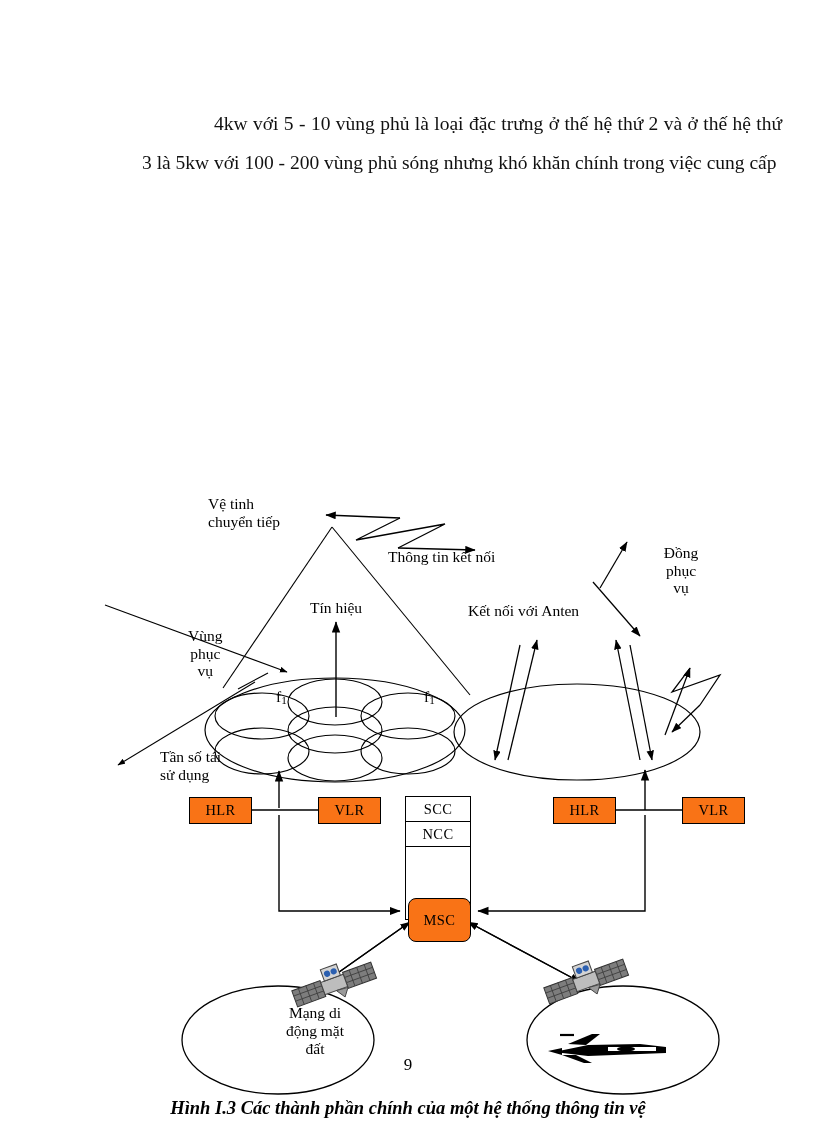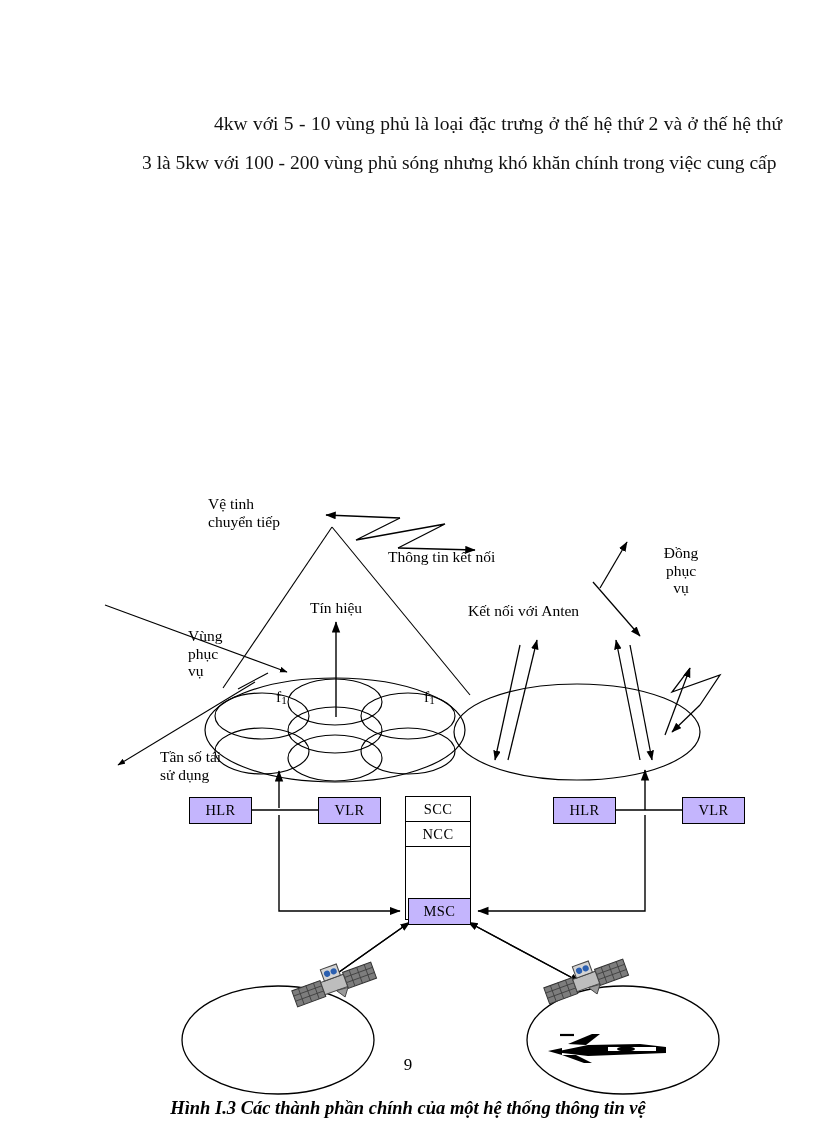--- a/index.html
+++ b/index.html
@@ -50,21 +50,21 @@
     font-family: "Liberation Serif", "DejaVu Serif", serif;
     font-size: 15.5px;
     line-height: 17.5px;
     color: #000;
     white-space: pre-line;
   }
 
   .box {
     position: absolute;
     border: 1.3px solid #000;
-    background: #c4b5fd;
+    background: #f97316;
     font-size: 14.5px;
     text-align: center;
     color: #000;
     box-sizing: border-box;
     display: flex;
     align-items: center;
     justify-content: center;
     letter-spacing: .4px;
   }
 
@@ -294,21 +294,21 @@
     <div class="fig-label" style="left:388px;top:78px;">Thông tin kết nối</div>
 
     <div class="fig-label" style="left:652px;top:58px;text-align:center;width:58px;margin-top:16px;">Đồng
 phục
 vụ</div>
 
     <div class="fig-label" style="left:310px;top:129px;">Tín hiệu</div>
 
     <div class="fig-label" style="left:468px;top:132px;">Kết nối với Anten</div>
 
-    <div class="fig-label" style="left:188px;top:157px;">Vùng
+    <div class="fig-label" style="left:188px;top:157px;text-align:center;">Vùng
 phục
 vụ</div>
 
     <div class="fig-label" style="left:160px;top:278px;">Tần số tái
 sử dụng</div>
 
     <div class="fig-label" style="left:276px;top:218px;"><span>f</span><span class="fsub">1</span></div>
 
     <div class="fig-label" style="left:424px;top:218px;"><span>f</span><span class="fsub">1</span></div>
 
@@ -319,22 +319,25 @@
     <div class="box" style="left:553px;top:327px;width:63px;height:27px;">HLR</div>
 
     <div class="box" style="left:682px;top:327px;width:63px;height:27px;">VLR</div>
 
     <div class="stackbox" style="left:405px;top:326px;">
       <div>SCC</div>
       <div>NCC</div>
       <div>BMC</div>
     </div>
 
-    <div class="box" style="left:408px;top:428px;width:63px;height:27px;">MSC</div>
-
+    <div class="box" style="left:408px;top:428px;width:63px;height:44px;border-radius:8px;">MSC</div>
+
+    <div class="ellipse-label" style="left:260px;top:534px;width:110px;">Mạng di
+động mặt
+đất</div>
 
   </div>
 
   <div id="pagenum">9</div>
 
   <div id="caption">Hình I.3 Các thành phần chính của một hệ thống thông tin vệ</div>
 
 </div>
 
 </body></html>

